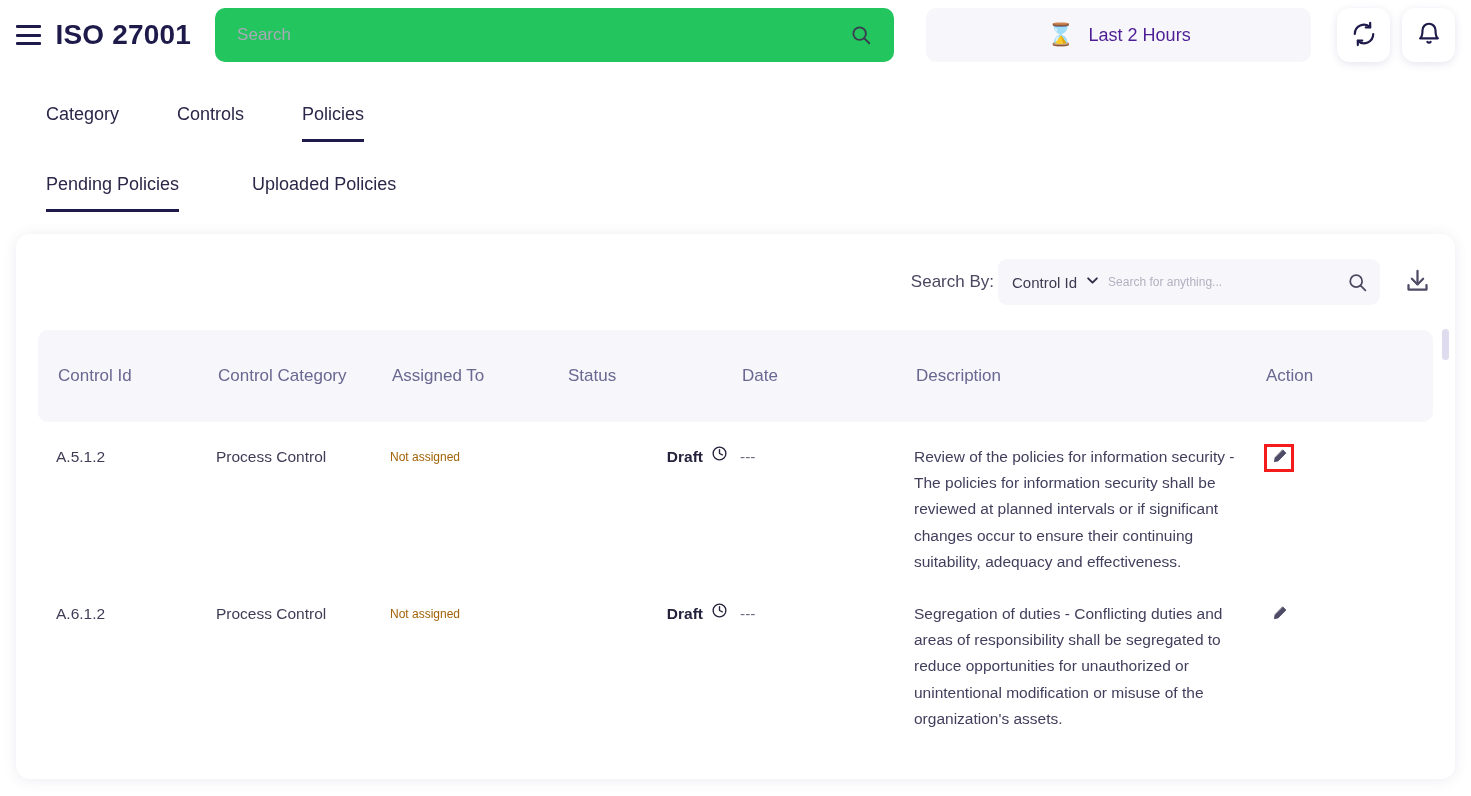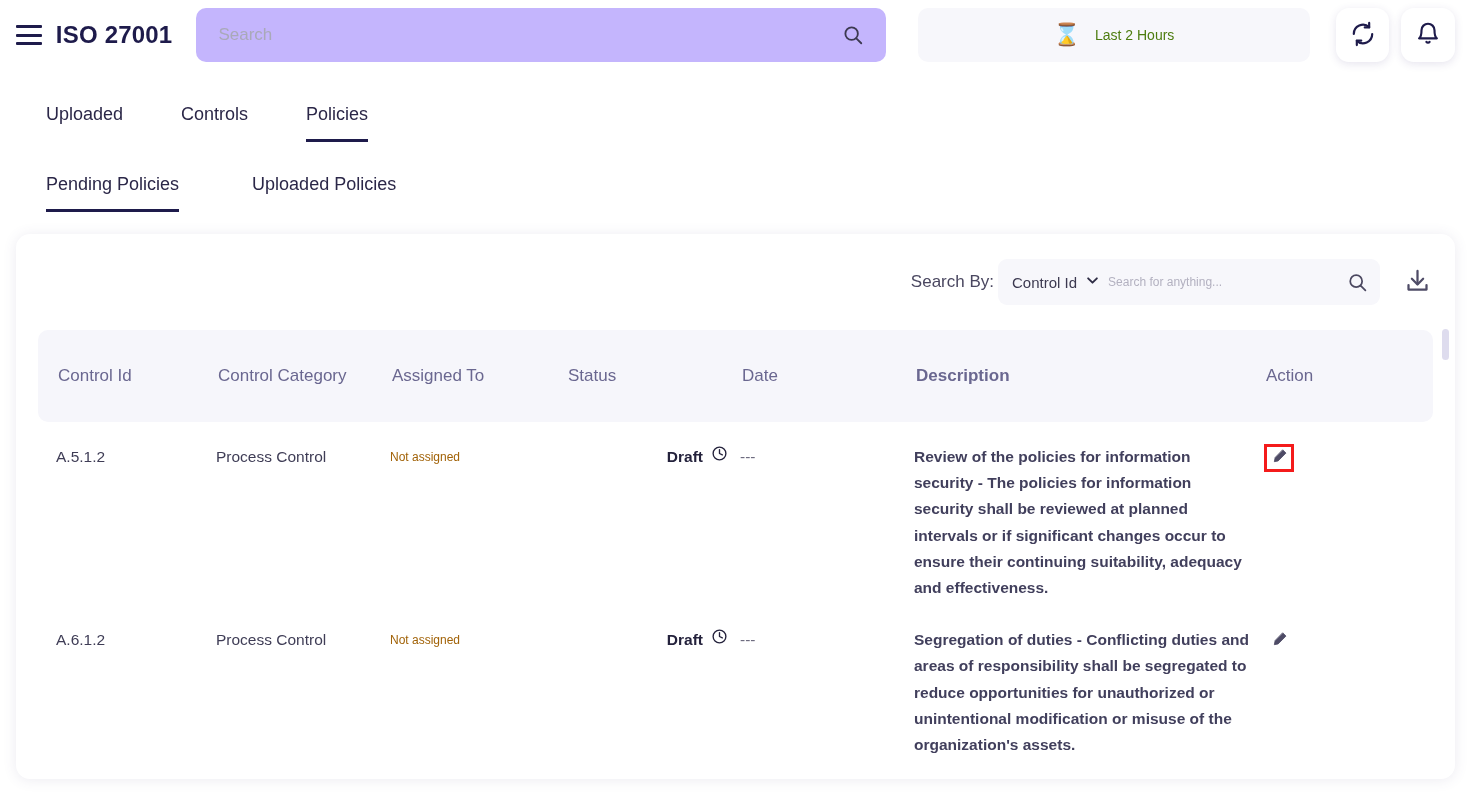--- a/index.html
+++ b/index.html
@@ -22,30 +22,30 @@
   .hamburger {
     width: 26px; height: 20px;
     display: flex; flex-direction: column; justify-content: space-between;
     margin-right: 14px; cursor: pointer;
   }
   .hamburger span {
     display: block; height: 3px; width: 100%;
     background: #1e1b4b; border-radius: 1px;
   }
   .brand-title {
-    font-size: 24px;
+    font-size: 28px;
     font-weight: 700;
     color: #1e1b4b;
     letter-spacing: .2px;
     white-space: nowrap;
     margin-right: 24px;
   }
   .search-wrap {
     width: 694px; height: 54px;
-    background: #c4b5fd;
+    background: #22c55e;
     border-radius: 10px;
     display: flex; align-items: center;
     padding: 0 22px;
     margin-right: 32px;
   }
   .search-wrap input {
     flex: 1; border: none; outline: none; background: transparent;
     font-family: "Liberation Sans", sans-serif;
     font-size: 17px; color: #3c3c4e;
   }
@@ -55,21 +55,21 @@
   .daterange {
     width: 394px; height: 54px;
     background: #f7f7fb;
     border-radius: 10px;
     display: flex; align-items: center; justify-content: center;
     gap: 14px;
     margin-right: 14px;
     cursor: pointer;
   }
   .daterange .dr-label {
-    font-size: 14px; color: #4d7c0f;
+    font-size: 18px; color: #4c1d95;
   }
   .hourglass { font-size: 22px; color: #3b3558; line-height: 1; }
 
   .round-btn {
     width: 54px; height: 54px;
     background: #ffffff;
     border-radius: 13px;
     box-shadow: 0 2px 9px rgba(60,50,120,0.13);
     display: flex; align-items: center; justify-content: center;
     cursor: pointer; margin-left: 12px;
@@ -166,21 +166,21 @@
     font-size: 15.5px;
     color: #3f3d56;
     line-height: 26px;
   }
   
   .c-id    { width: 174px; }
   .c-cat   { width: 174px; }
   .c-asg   { width: 176px; }
   .c-stat  { width: 174px; }
   .c-date  { width: 174px; }
-  .c-desc  { width: 350px; font-weight: bold; }
+  .c-desc  { width: 350px; }
   .c-act   { width: 130px; }
 
   .td.c-id    { padding-left: 20px; }
   .th.c-id    { padding-left: 20px; }
   .td.c-asg   { color: #a16207; font-size: 12px; }
   .td.c-date  { color: #6e6c80; }
   .td.c-desc  { color: #413f5c; line-height: 26.2px; }
 
   .status-cell { display: flex; align-items: center; gap: 8px; justify-content: flex-end; }
   .status-text { font-weight: 700; color: #24223c; font-size: 15.5px; }
@@ -250,21 +250,21 @@
     <span>
       <svg width="26" height="26" viewBox="0 0 24 24" fill="none" stroke="#1e1b4b" stroke-width="2" stroke-linecap="round" stroke-linejoin="round">
         <path d="M18 8.5A6 6 0 0 0 6 8.5c0 6-2.2 7.5-2.2 7.5h16.4S18 14.5 18 8.5z"></path>
         <path d="M10.5 19.2a1.8 1.8 0 0 0 3 0"></path>
       </svg>
     </span>
   </button>
 </div>
 
 <div class="tabs-primary">
-  <div class="tab">Uploaded</div>
+  <div class="tab">Category</div>
   <div class="tab">Controls</div>
   <div class="tab active">Policies</div>
 </div>
 
 <div class="tabs-secondary">
   <div class="tab active">Pending Policies</div>
   <div class="tab">Uploaded Policies</div>
 </div>
 
 <div class="card">

